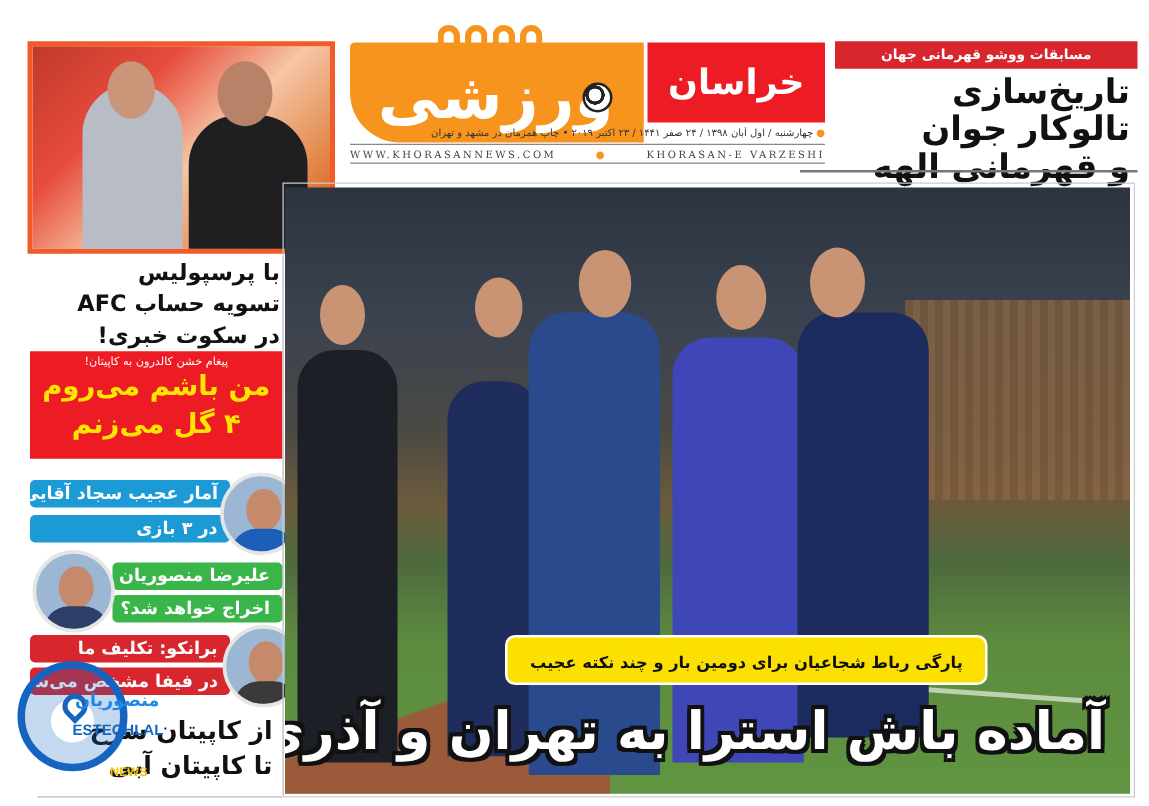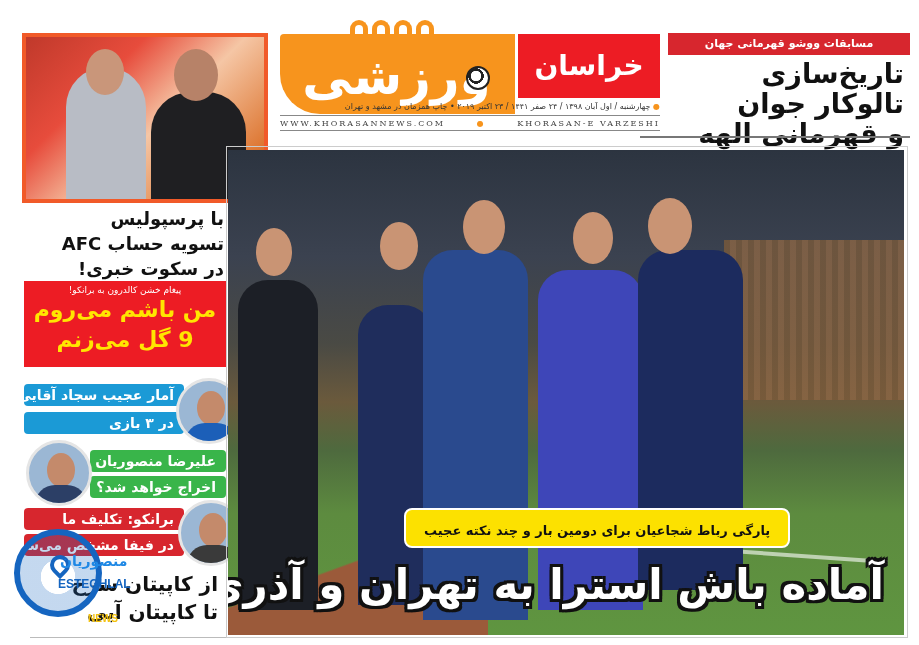--- a/index.html
+++ b/index.html
@@ -130,23 +130,23 @@
   <div class="tl-head2"></div>
 </div>
 
 <div class="lc-afc">
   <div>با پرسپولیس</div>
   <div>تسویه حساب AFC</div>
   <div>در سکوت خبری!</div>
 </div>
 
 <div class="lc-red">
-  <div class="kicker">پیغام خشن کالدرون به برانکو!</div>
+  <div class="kicker">پیغام خشن کالدرون به کاپیتان!</div>
   <div class="hl">من باشم می‌روم</div>
-  <div class="hl">9 گل می‌زنم</div>
+  <div class="hl">۴ گل می‌زنم</div>
 </div>
 
 <div class="lc-divider"></div>
 
 <div class="pill blue" style="left:24px; top:384px; width:160px;">آمار عجیب سجاد آقایی</div>
 <div class="pill blue" style="left:24px; top:412px; width:160px;">در ۳ بازی</div>
 <div class="avatar" style="left:176px; top:378px;">
   <div class="face"></div>
   <div class="body" style="background:#1c5fb8;"></div>
 </div>

